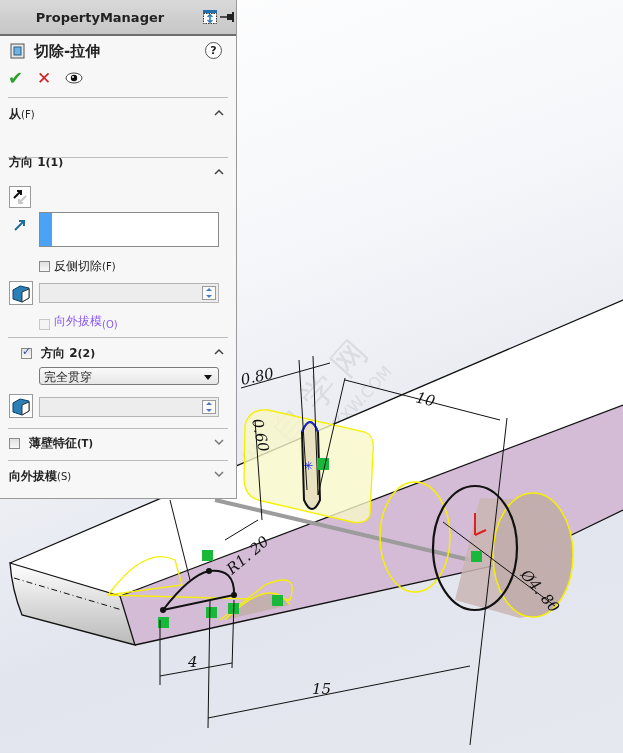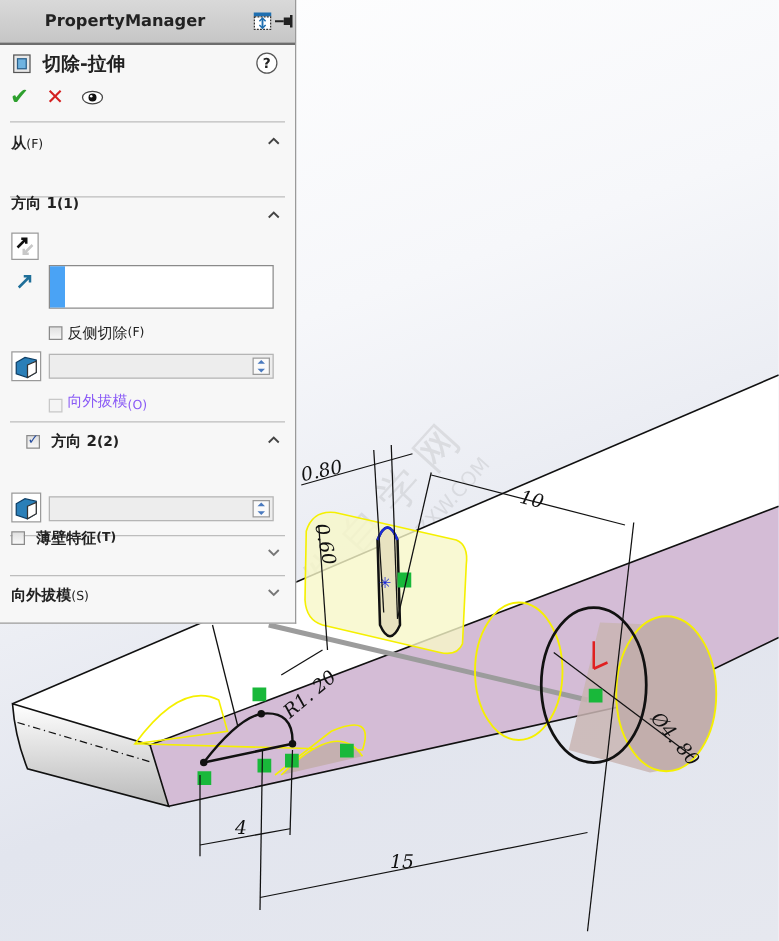--- a/index.html
+++ b/index.html
@@ -232,34 +232,37 @@
   <div class="sep" style="top:337px"></div>
 
   <div class="checkbox-row" style="left:9px; top:345px; font-weight:bold;margin-left:12px;">
     <span class="cb checked" style="margin-right:9px"></span>
     <span>方向 2</span>
       <span style="font-size:11px">(2)</span>
   </div>
   <svg class="chev" style="top:347px" viewBox="0 0 10 10">
       <path d="M1,7 L5,3 L9,7" fill="none" stroke="#444" stroke-width="1.5"></path>
     </svg>
+  <div class="dropdown" style="left:39px; top:367px; width:180px;">
+    <span>完全贯穿</span><span class="arrow"></span>
+  </div>
   <div class="icon-btn" style="left:9px; top:394px; width:24px; height:24px;">
     <svg width="22" height="22" viewBox="0 0 22 22">
       <path d="M3,8 L10,4 L19,6 L19,16 L12,20 L3,17 Z" fill="#2a7fb8" stroke="#0f3f66"></path>
       <path d="M12,10 L19,7 L19,16 L12,20 Z" fill="#ffffff" stroke="#333"></path>
     </svg>
   </div>
   <div class="spin" style="left:39px; top:397px; width:180px;">
     <span></span>
     <span class="sbtn"></span>
   </div>
 
   <div class="sep" style="top:428px"></div>
 
-  <div class="checkbox-row" style="left:9px; top:422px; font-weight:bold;">
+  <div class="checkbox-row" style="left:9px; top:435px; font-weight:bold;">
     <span class="cb" style="margin-right:9px"></span>
     <span>薄壁特征</span>
       <span style="font-size:10px">(T)</span>
   </div>
   <svg class="chev" style="top:437px" viewBox="0 0 10 10">
       <path d="M1,3 L5,7 L9,3" fill="none" stroke="#777" stroke-width="1.5"></path>
     </svg>
 
   <div class="sep" style="top:460px"></div>
 

